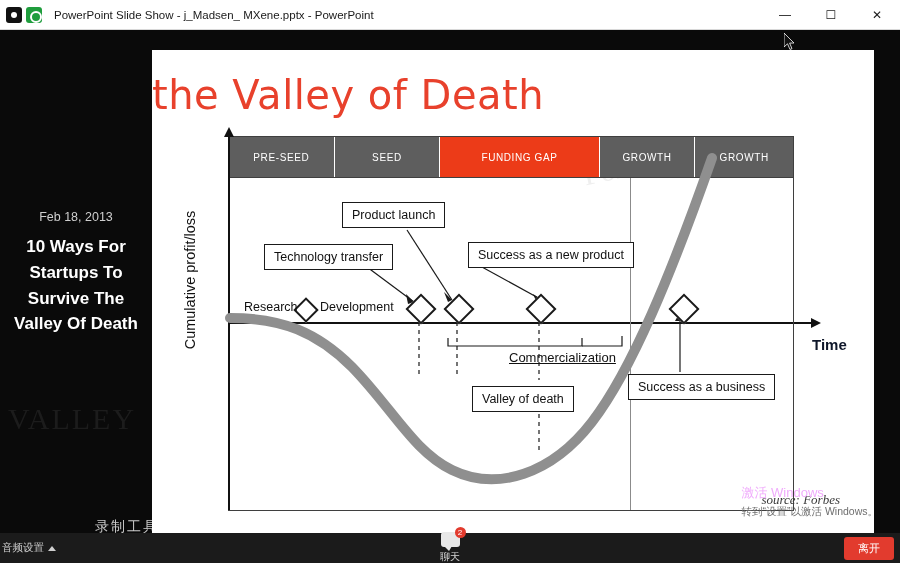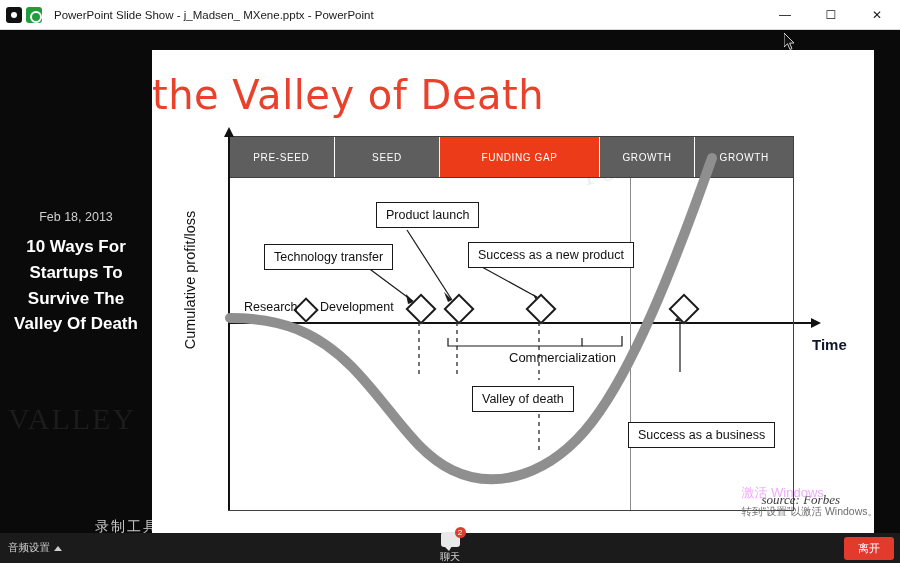--- a/index.html
+++ b/index.html
@@ -180,36 +180,36 @@
 
   
   .curve { position: absolute; left: 0; top: 0; }
 
   
   .inline-label {
     position: absolute; font-size: 12.5px; color: #111;
   }
   .lbl-research { left: 92px; top: 178px; }
   .lbl-development { left: 168px; top: 178px; }
-  .lbl-commercial { left: 357px; top: 228px; font-size: 13px; }
+  .lbl-commercial { left: 357px; top: 228px; font-size: 13px; text-decoration: underline; }
 
   
   .box {
     position: absolute;
     border: 1px solid #1a1a1a;
     background: #ffffff;
     font-size: 12.5px; color: #111;
     padding: 5px 9px;
     white-space: nowrap;
   }
   .box-tech { left: 112px; top: 122px; }
-  .box-launch { left: 190px; top: 80px; margin-left: 34px; }
+  .box-launch { left: 190px; top: 80px; }
   .box-success-product { left: 316px; top: 120px; }
   .box-valley { left: 320px; top: 264px; }
-  .box-success-business { left: 476px; top: 252px; margin-top: 48px; }
+  .box-success-business { left: 476px; top: 252px; }
 
   
   .diamond {
     position: absolute;
     width: 22px; height: 22px;
     border: 2px solid #1a1a1a;
     background: #fff;
     transform: rotate(45deg);
   }
   .d1 { left: 145px; top: 179px; width: 18px; height: 18px; }
@@ -242,21 +242,21 @@
   
   .bottombar {
     position: absolute; left: 0; bottom: 0;
     width: 900px; height: 30px;
     background: #1b1b1b;
     display: flex; align-items: center;
     color: #d6d6d6;
   }
   .bb-left {
     display: flex; align-items: center; gap: 4px;
-    margin-left: 8px; font-size: 10.5px; color: #cfcfcf;
+    margin-left: 2px; font-size: 10.5px; color: #cfcfcf;
   }
   .caret-up {
     width: 0; height: 0;
     border-left: 4px solid transparent; border-right: 4px solid transparent;
     border-bottom: 5px solid #cfcfcf; display: inline-block;
   }
   .bb-center {
     position: absolute; left: 0; right: 0; margin: 0 auto;
     width: 60px; text-align: center;
   }

